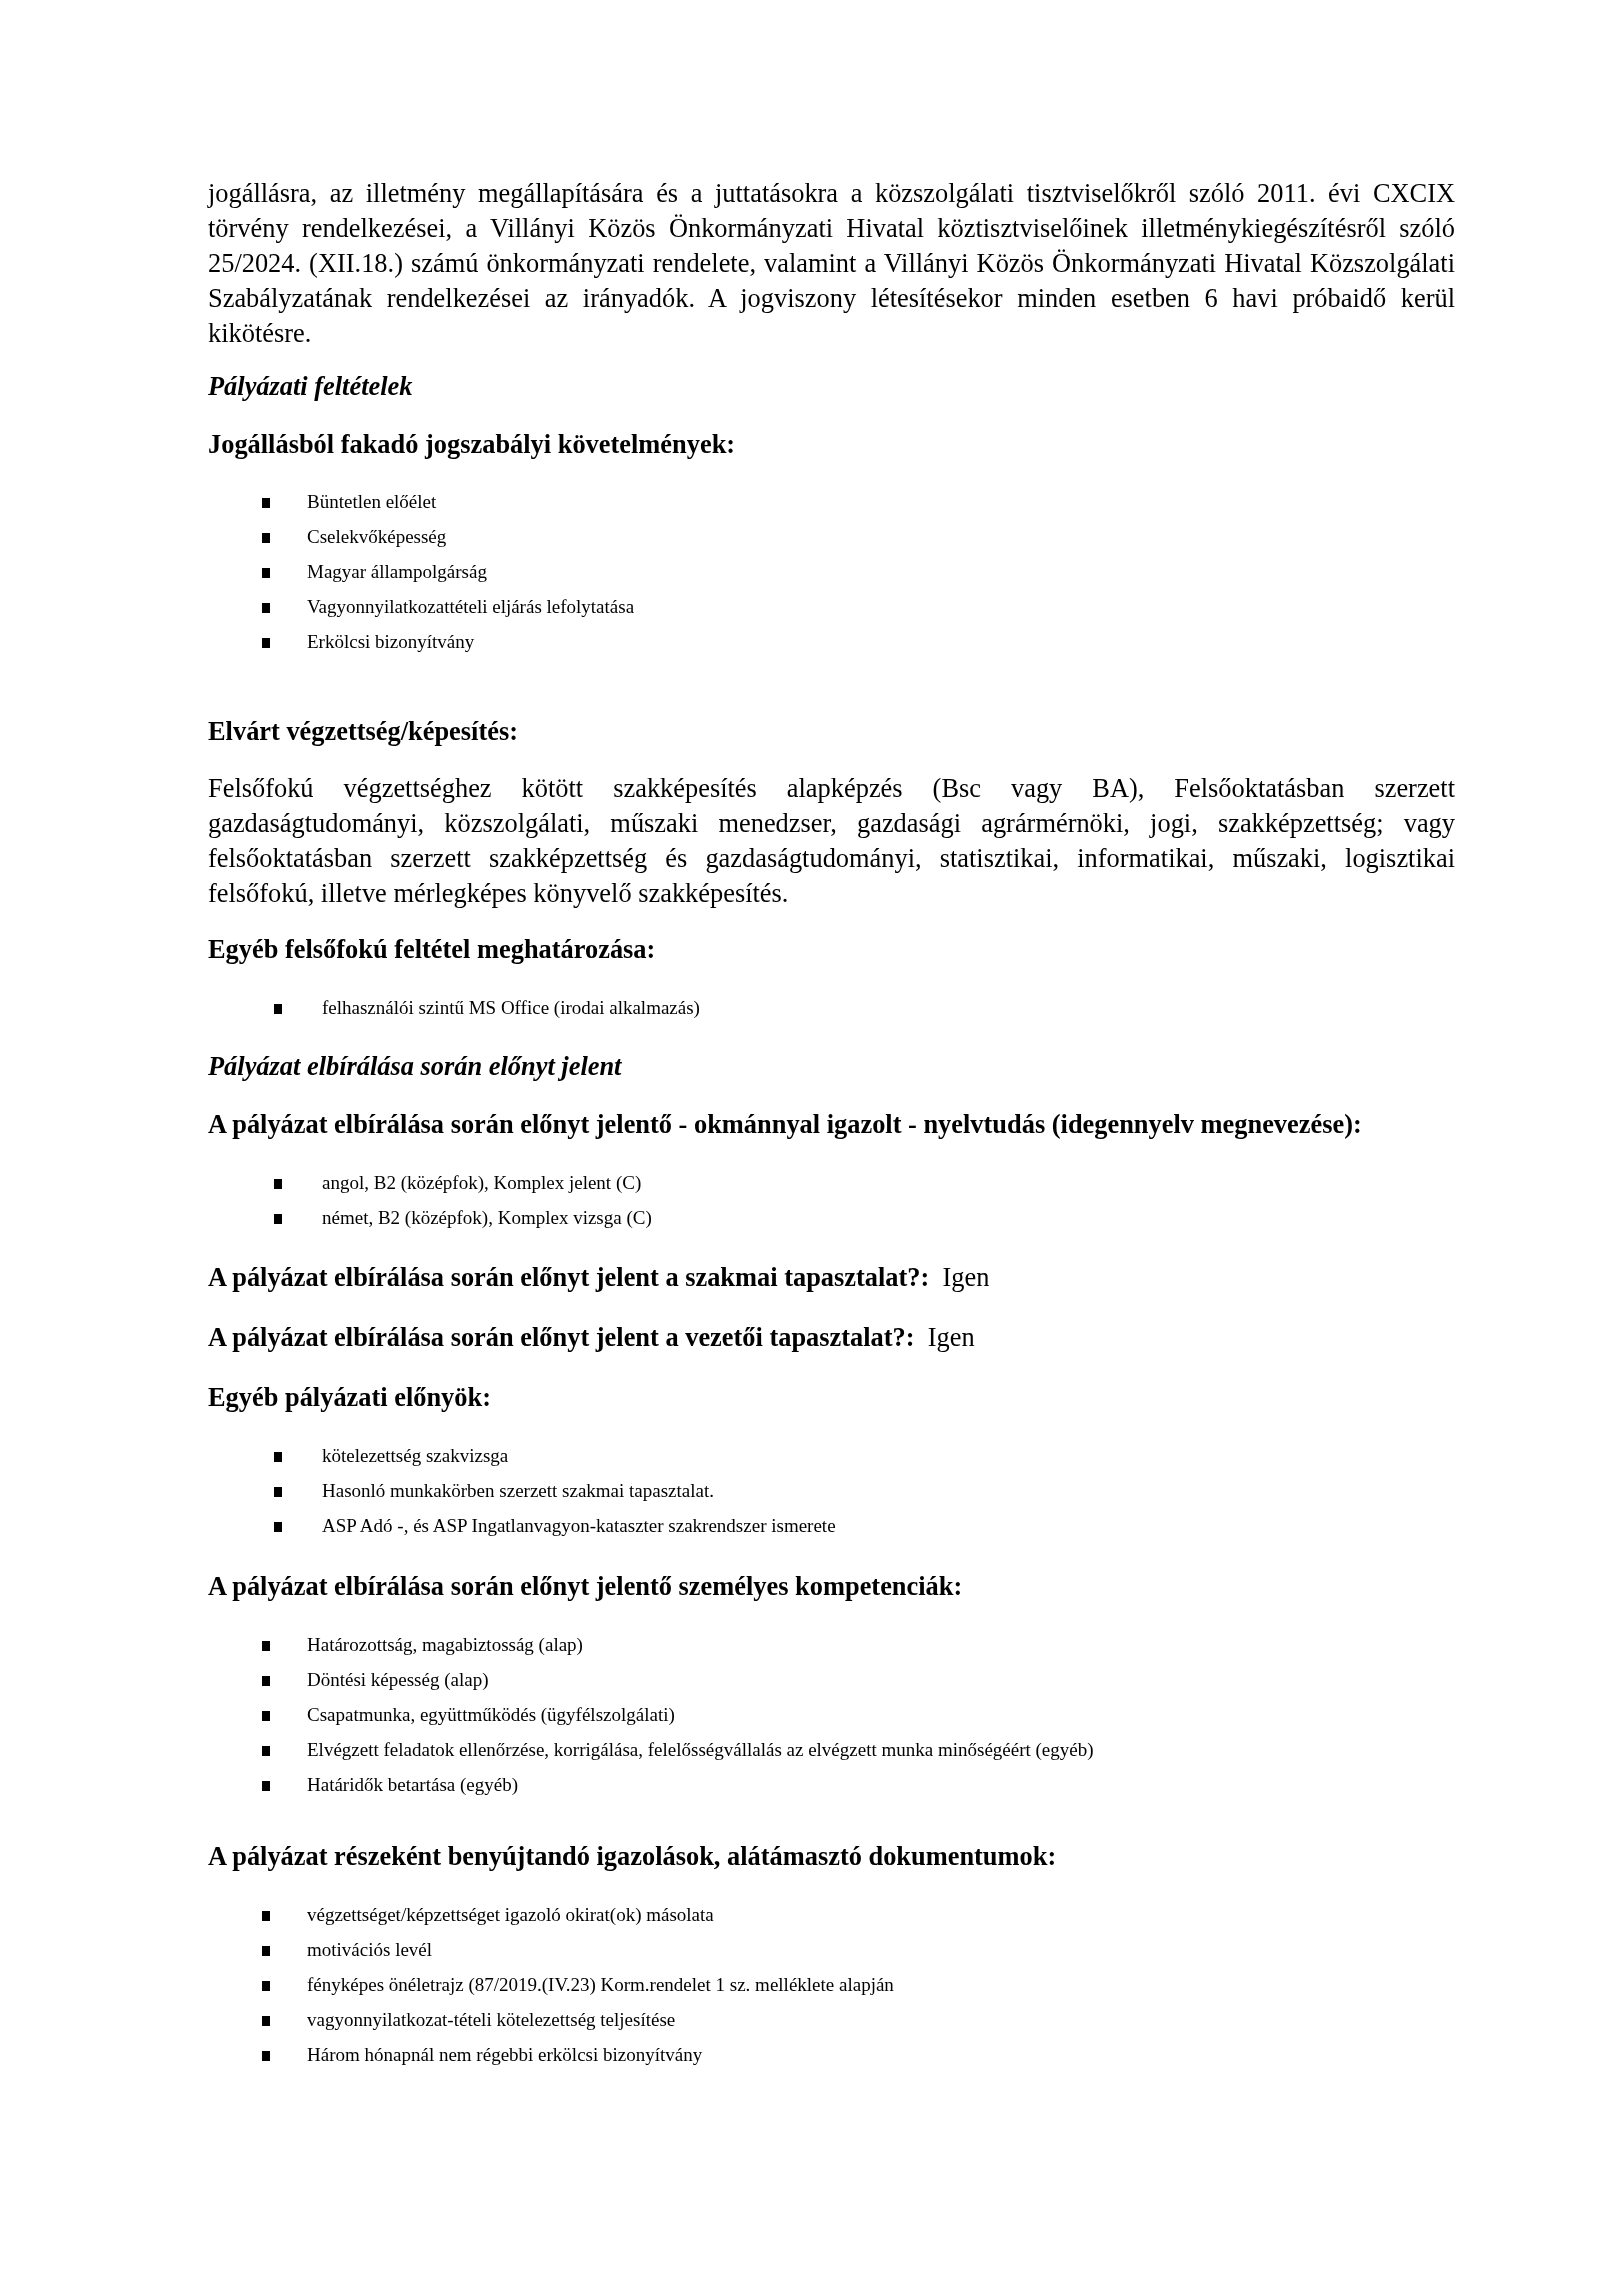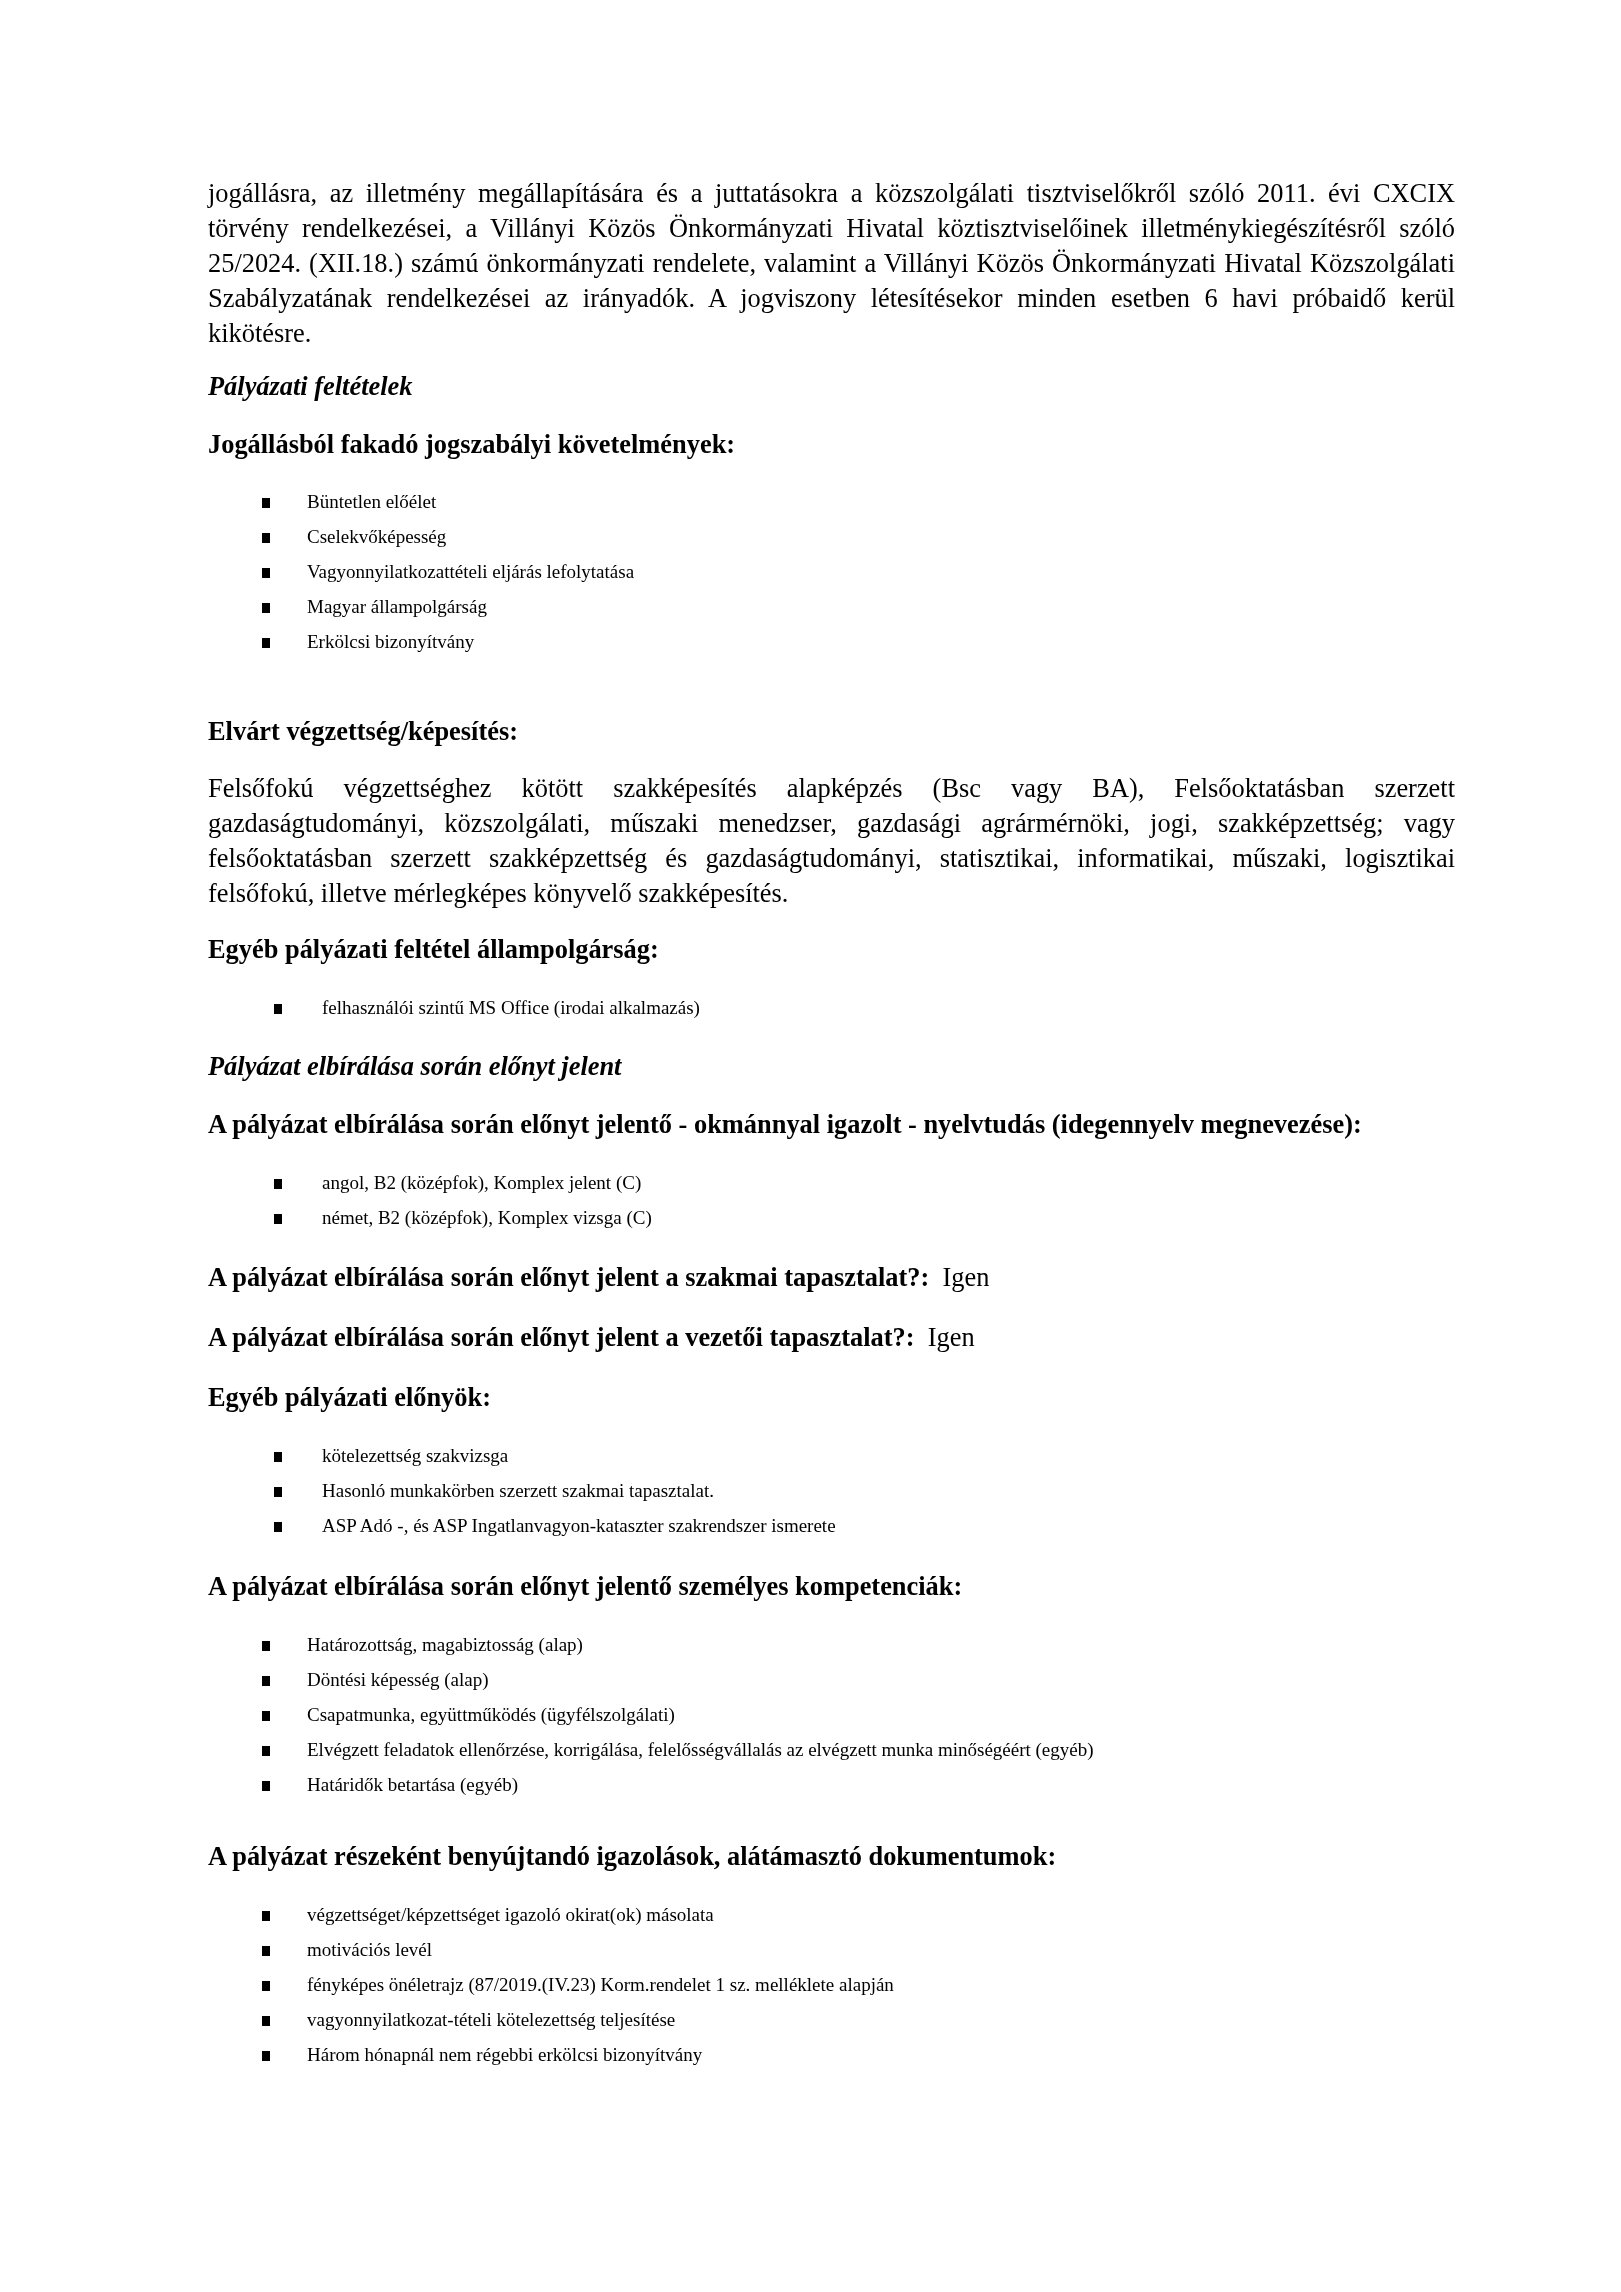--- a/index.html
+++ b/index.html
@@ -28,32 +28,32 @@
 
   <div style="height:18px"></div>
   <p class="h-ital">Pályázati feltételek</p>
 
   <div style="height:23px"></div>
   <p class="h-bold">Jogállásból fakadó jogszabályi követelmények:</p>
   <div style="height:22.4px"></div>
   <ul class="sq a">
     <li><span class="bul"></span><span>Büntetlen előélet</span></li>
     <li><span class="bul"></span><span>Cselekvőképesség</span></li>
+    <li><span class="bul"></span><span>Magyar állampolgárság</span></li>
     <li><span class="bul"></span><span>Vagyonnyilatkozattételi eljárás lefolytatása</span></li>
-    <li><span class="bul"></span><span>Magyar állampolgárság</span></li>
     <li><span class="bul"></span><span>Erkölcsi bizonyítvány</span></li>
   </ul>
 
   <div style="height:55px"></div>
   <p class="h-bold">Elvárt végzettség/képesítés:</p>
   <div style="height:21.5px"></div>
   <p class="p last-left">Felsőfokú végzettséghez kötött szakképesítés alapképzés (Bsc vagy BA), Felsőoktatásban szerzett gazdaságtudományi, közszolgálati, műszaki menedzser, gazdasági agrármérnöki, jogi, szakképzettség; vagy felsőoktatásban szerzett szakképzettség és gazdaságtudományi, statisztikai, informatikai, műszaki, logisztikai felsőfokú, illetve mérlegképes könyvelő szakképesítés.</p>
 
   <div style="height:21.5px"></div>
-  <p class="h-bold">Egyéb pályázati feltétel állampolgárság:</p>
+  <p class="h-bold">Egyéb felsőfokú feltétel meghatározása:</p>
   <div style="height:23px"></div>
   <ul class="sq b">
     <li><span class="bul"></span><span>felhasználói szintű MS Office (irodai alkalmazás)</span></li>
   </ul>
 
   <div style="height:24px"></div>
   <p class="h-ital">Pályázat elbírálása során előnyt jelent</p>
 
   <div style="height:23px"></div>
   <p class="h-bold just" style="text-align-last:left">A pályázat elbírálása során előnyt jelentő - okmánnyal igazolt - nyelvtudás (idegennyelv megnevezése):</p>

